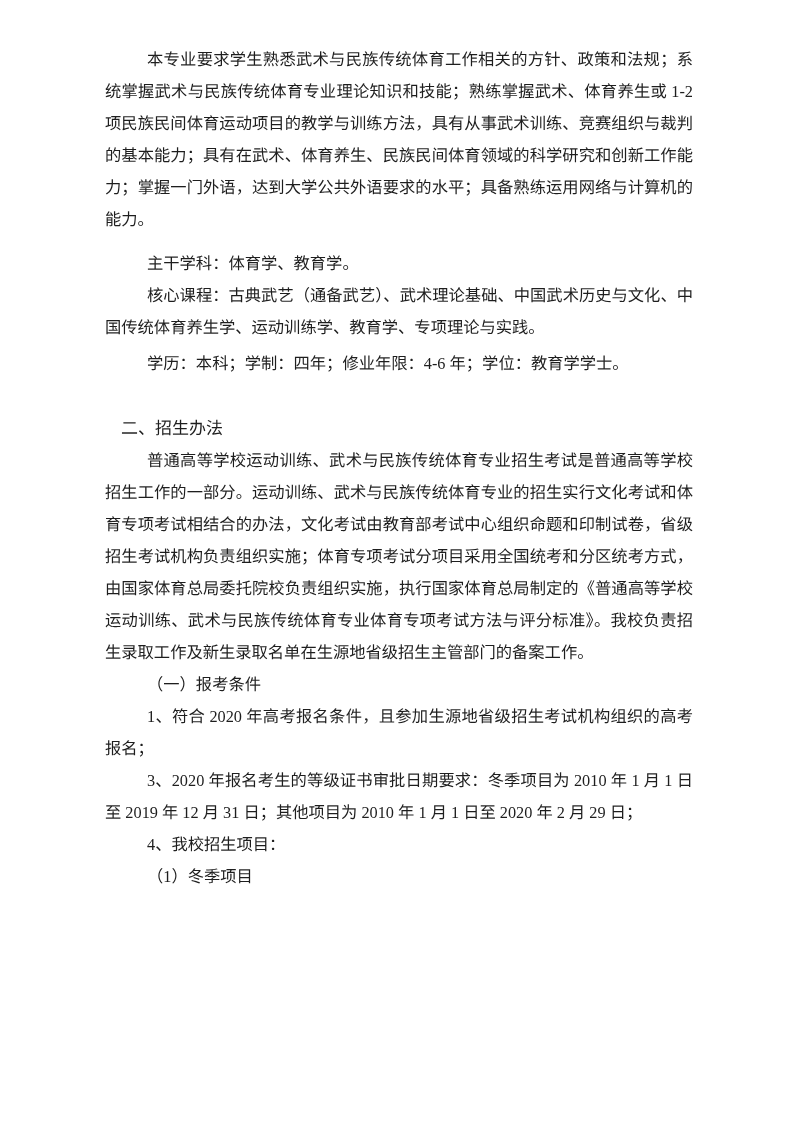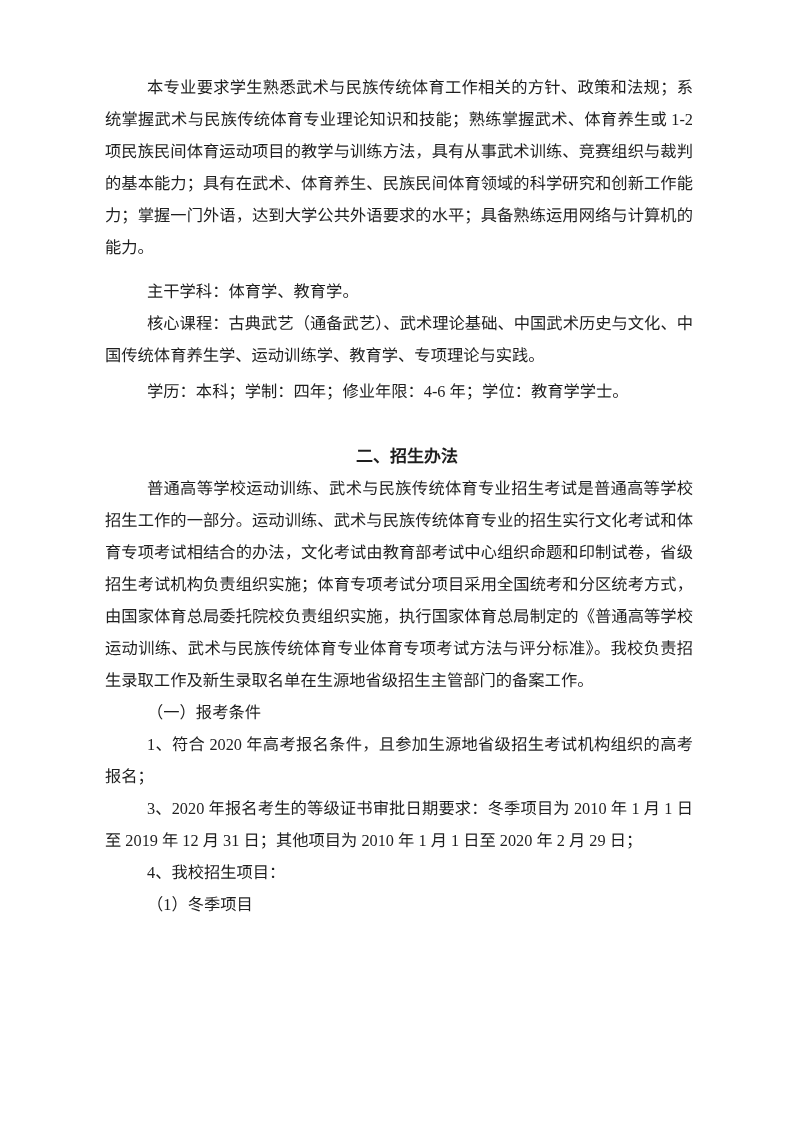--- a/index.html
+++ b/index.html
@@ -6,21 +6,21 @@
     margin: 0;
     padding: 0;
     background: #ffffff;
   }
   .page {
     position: relative;
     width: 800px;
     height: 1131px;
     box-sizing: border-box;
     background: #ffffff;
-    padding: 72px 107px 0 105px;
+    padding: 44px 107px 0 105px;
     font-family: "Liberation Serif", "DejaVu Serif", serif;
     color: #1e1e1e;
     overflow: hidden;
   }
   .page p {
     margin: 0;
     font-size: 16.3px;
     line-height: 32px;
     text-align: justify;
     text-indent: 42px;
@@ -28,23 +28,23 @@
     word-break: break-all;
   }
   .para-degree {
     margin-top: 4px !important;
     font-family: Liberation Serif, serif;
   }
   .section-heading {
     margin: 33px 0 0 0;
     font-size: 17px;
     line-height: 32px;
-    font-weight: bold;
+    font-weight: normal;
     text-indent: 16px;
-    text-align: center;
+    text-align: left;
   }
   .bold {
     font-weight: normal;
   }
   .para-major {
     font-weight: bold;
   }
 </style>
 </head>
 <body>

